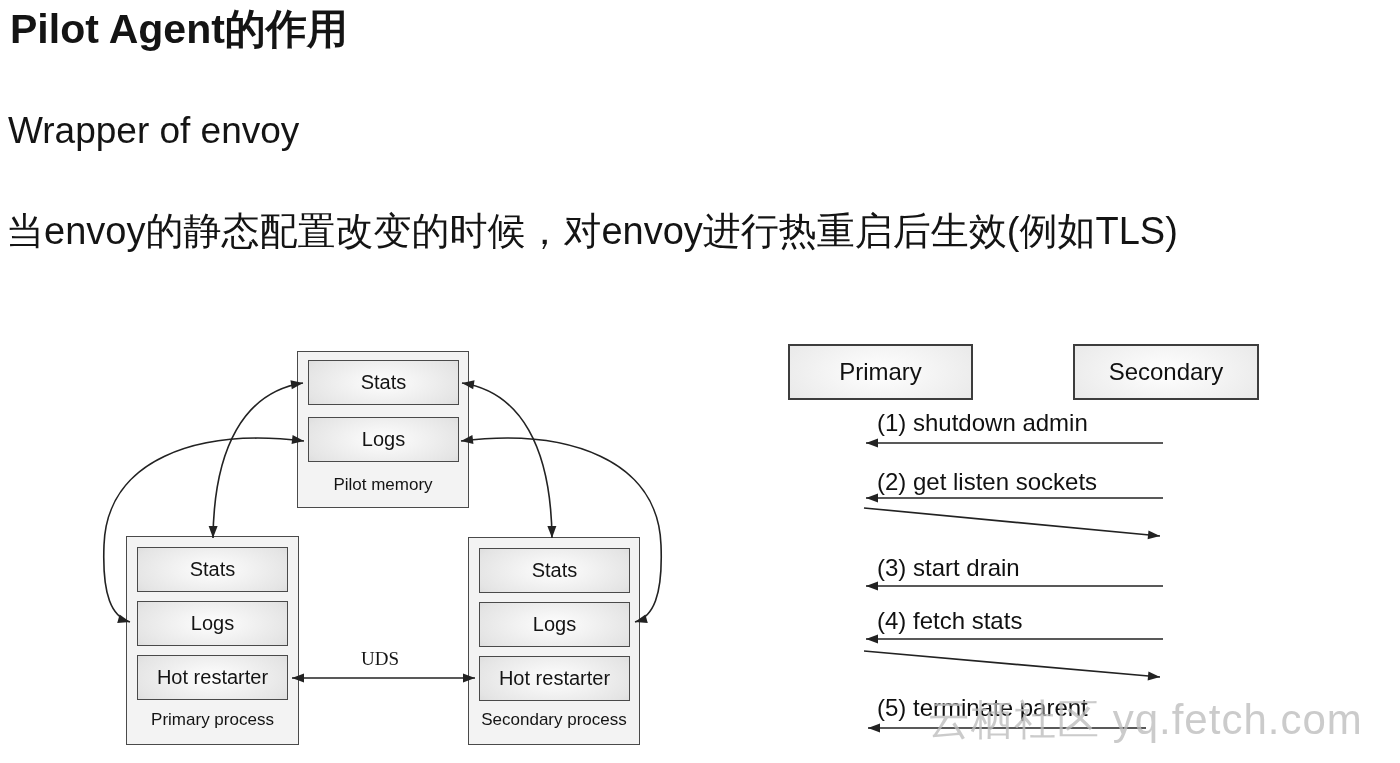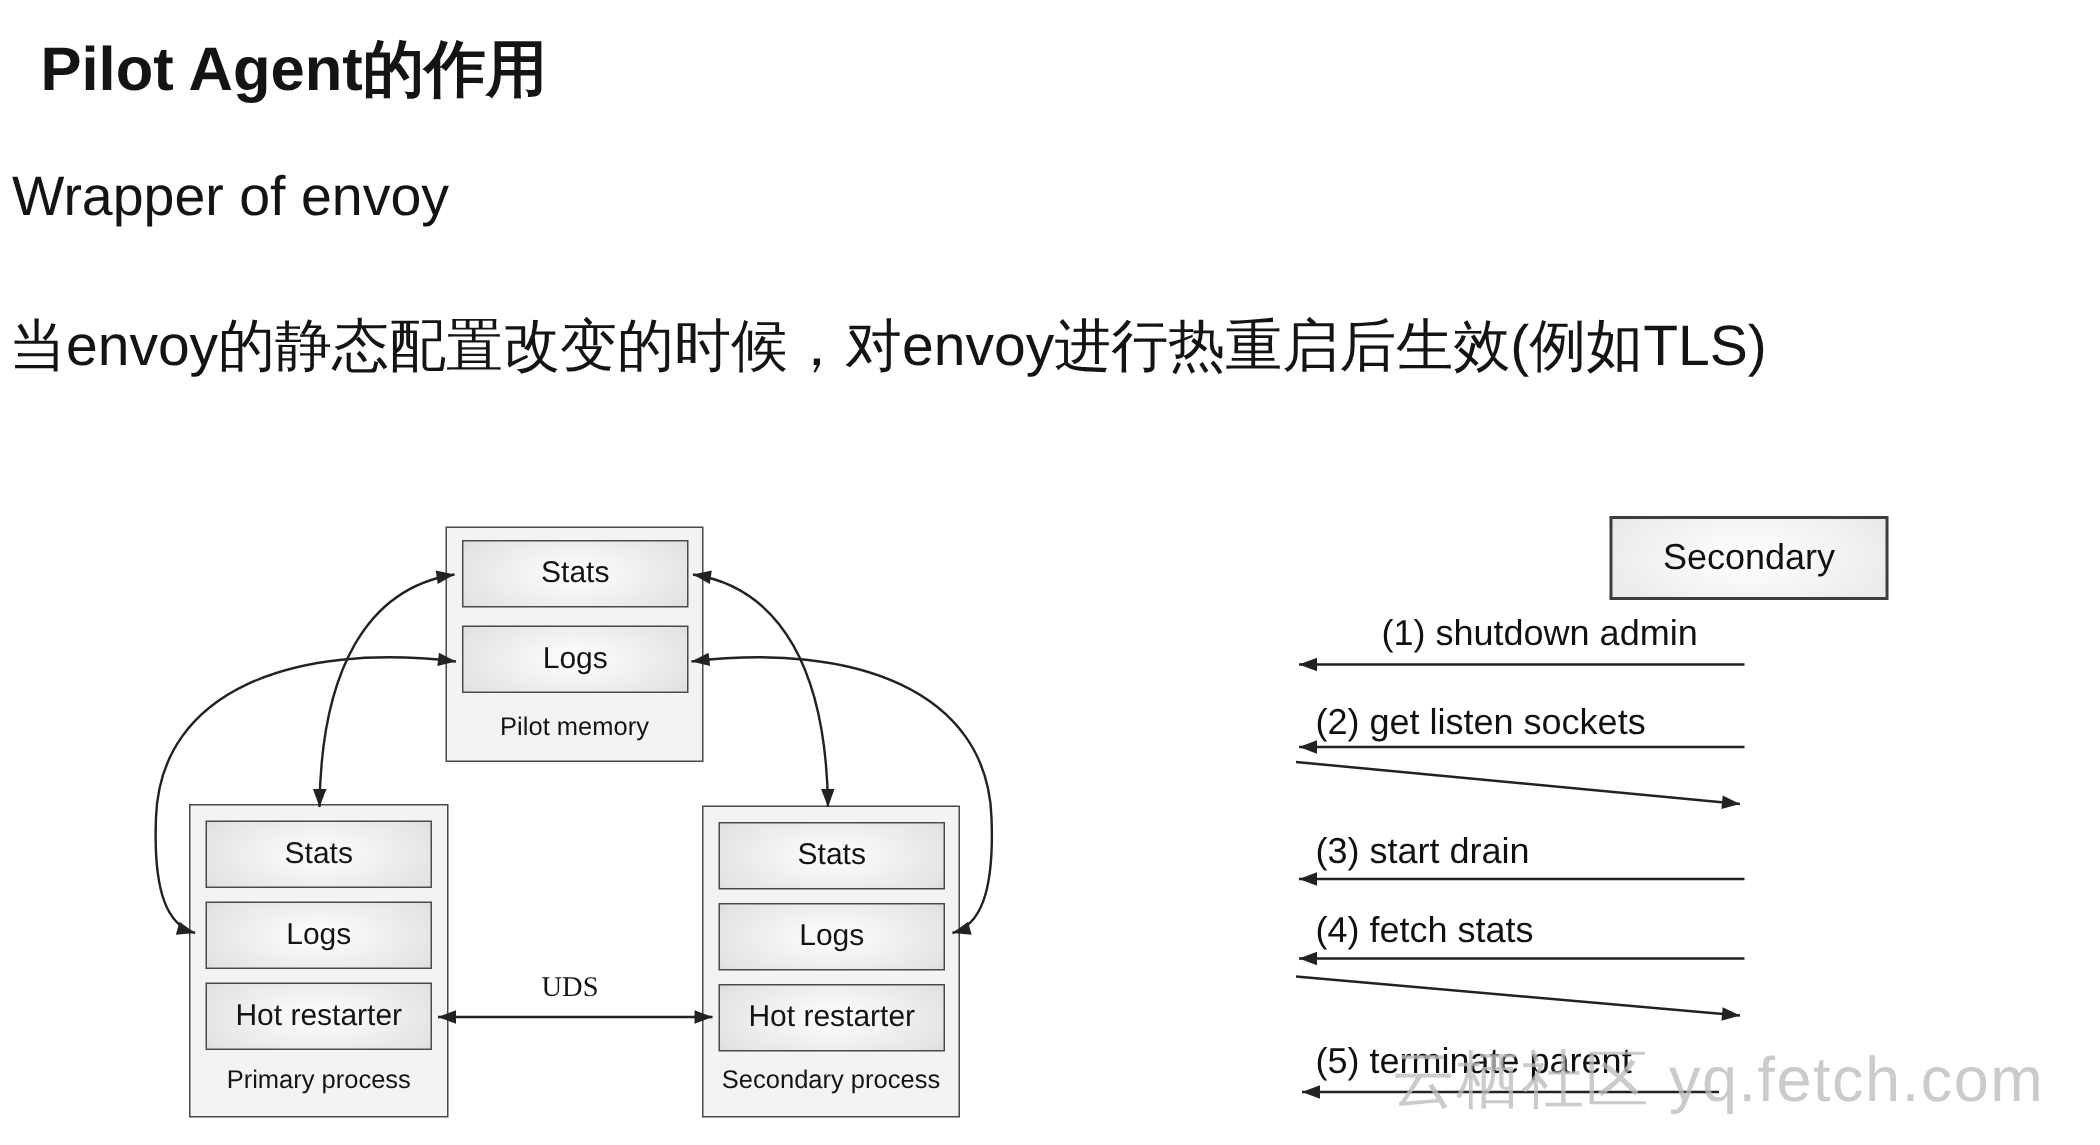--- a/index.html
+++ b/index.html
@@ -1,19 +1,19 @@
 <!DOCTYPE html>
 <html style="--text: #141414; --panel-fill: #f3f3f3; --box-border: #4a4a4a; --gradient-edge: #a8a8a8; --arrow: #222222; --watermark: #bdbdbd;"><head>
 <meta charset="utf-8">
 <style>
   html,body { margin:0; padding:0; background:#fff; }
   body { width:1400px; height:763px; font-family:"Liberation Sans", sans-serif; }
   .slide { position:relative; width:1400px; height:763px; background:#fff; overflow:hidden; }
 
-  .title { position:absolute; left:10px; top:8px; margin:17px; font-size:41px; line-height:1.05;
+  .title { position:absolute; left:10px; top:8px; margin:0; font-size:41px; line-height:1.05;
            font-weight:700; color:var(--text,#141414); white-space:nowrap; }
   .subtitle { position:absolute; left:8px; top:112px; font-size:37px; line-height:1.05;
               color:var(--text,#1a1a1a); white-space:nowrap;text-align:center; }
   .bodytext { position:absolute; left:6px; top:211px; font-size:38px; line-height:1.1;
               color:var(--text,#1a1a1a); white-space:nowrap; }
 
   .panel { position:absolute; background:var(--panel-fill,#f3f3f3); border:1.6px solid var(--box-border,#4a4a4a); box-sizing:border-box; }
   .ibox  { position:absolute; left:10px; width:151px; height:45px; box-sizing:border-box;
            border:1.6px solid var(--box-border,#4a4a4a);
            background:radial-gradient(ellipse 120% 170% at 50% 50%, #fefefe 0%, #e4e4e4 45%, var(--gradient-edge,#a8a8a8) 100%);
@@ -59,23 +59,24 @@
 
   <div class="panel" style="left:468px; top:537px; width:172px; height:208px;">
     <div class="ibox" style="top:10px;">Stats</div>
     <div class="ibox" style="top:64px;">Logs</div>
     <div class="ibox" style="top:118px;">Hot restarter</div>
     <div class="panel-label" style="bottom:14px;">Secondary process</div>
   </div>
 
   <div class="uds-label">UDS</div>
 
+  <div class="seqbox" style="left:788px; top:344px; width:185px; height:56px;">Primary</div>
   <div class="seqbox" style="left:1073px; top:344px; width:186px; height:56px;">Secondary</div>
 
-  <div class="msg" style="left:877px; top:410px;margin-left:44px;">(1) shutdown admin</div>
+  <div class="msg" style="left:877px; top:410px;">(1) shutdown admin</div>
   <div class="msg" style="left:877px; top:469px;">(2) get listen sockets</div>
   <div class="msg" style="left:877px; top:555px;">(3) start drain</div>
   <div class="msg" style="left:877px; top:608px;">(4) fetch stats</div>
   <div class="msg" style="left:877px; top:695px;">(5) terminate parent</div>
 
   <svg class="overlay" viewBox="0 0 1400 763">
     <defs>
       <marker id="ah" markerUnits="userSpaceOnUse" markerWidth="14" markerHeight="11" refX="12.5" refY="5" orient="auto-start-reverse">
         <path d="M0.5,0.5 L12.5,5 L0.5,9.5 Z" fill="#222"></path>
       </marker>

